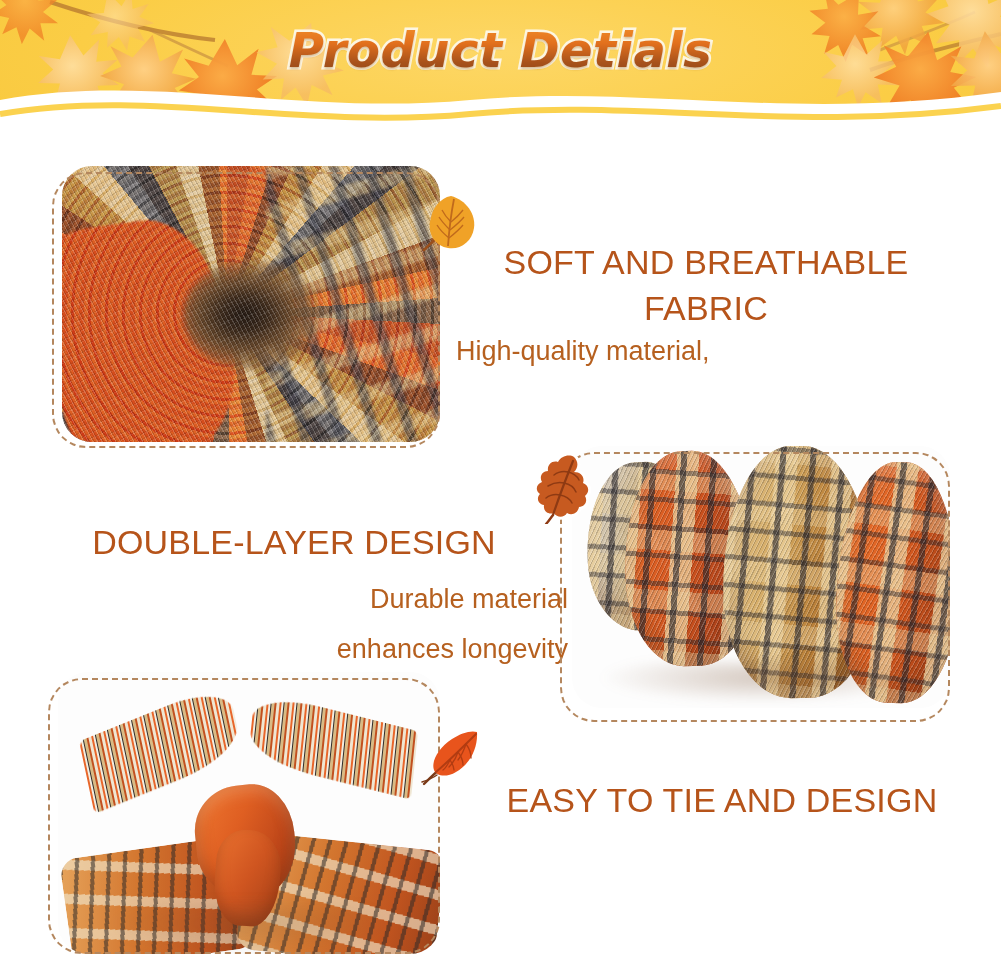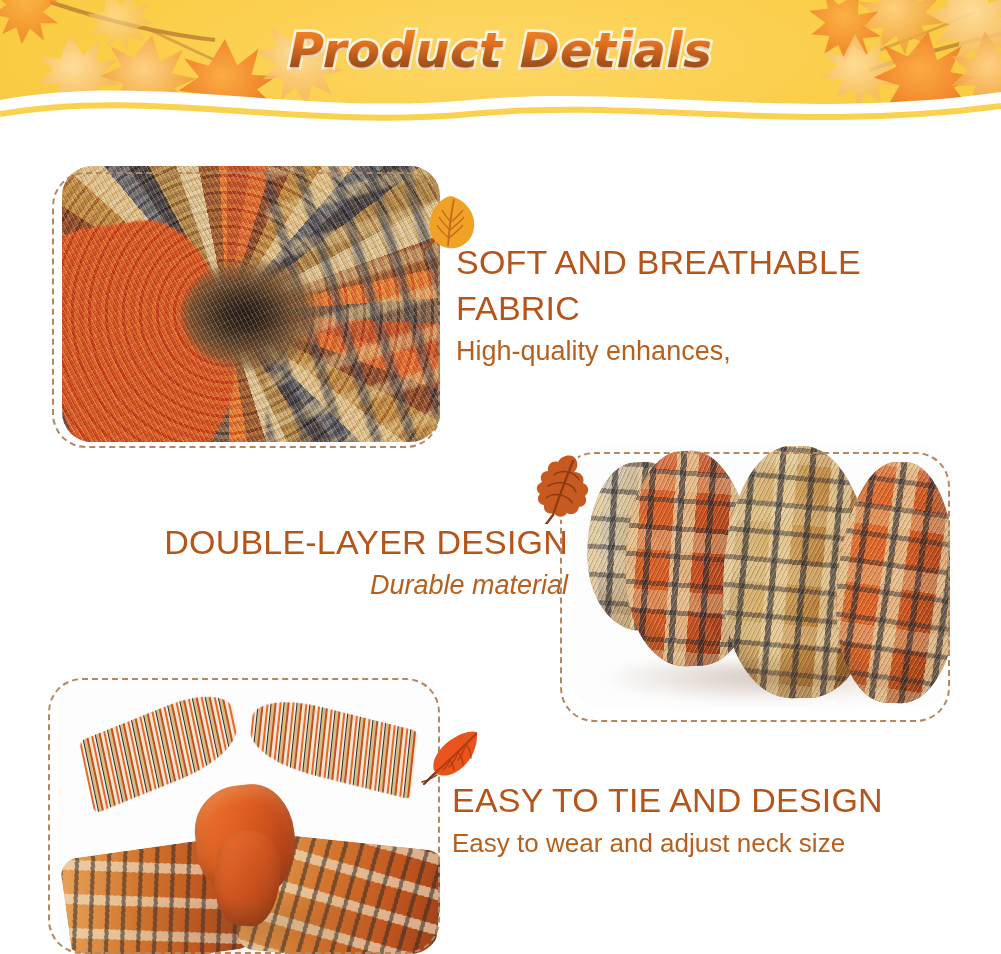--- a/index.html
+++ b/index.html
@@ -216,34 +216,35 @@
 
   
   .feature { position:absolute; }
   .f-head {
     color:#b6541a;
     font-size:34px;
     font-weight:500;
     line-height:1.35;
     letter-spacing:.2px;
     white-space:nowrap;
+    text-align:center;
   }
   .f-sub {
     color:#b6601f;
     font-size:27px;
     line-height:1.28;
     margin-top:2px;
     white-space:nowrap;
   }
 
   #feat-soft { left:456px; top:240px; width:530px; }
   #feat-soft .f-head { white-space:normal; width:500px; }
 
   #feat-double { left:20px; top:520px; width:548px; text-align:right; }
-  #feat-double .f-sub { margin-top:2px;font-style:italic; }
+  #feat-double .f-sub { margin-top:16px; }
 
   #feat-easy { left:452px; top:778px; width:540px; }
   #feat-easy .f-sub { font-size:26px; margin-top:3px; }
 
   
   .leaf-badge { position:absolute; z-index:7; }
   #leaf-aspen { left:418px; top:192px; width:62px;  height:64px; }
   #leaf-oak   { left:527px; top:452px; width:70px;  height:72px; }
   #leaf-red   { left:420px; top:728px; width:62px;  height:60px; }
 </style>
@@ -355,26 +356,27 @@
       <path d="M32,38 C28,34 24,30 21,25"></path>
     <path d="M33,30 C29,26 26,22 24,18"></path>
       <path d="M31,46 C36,42 41,38 45,33"></path>
     <path d="M32,38 C37,34 42,30 46,25"></path>
       <path d="M33,30 C38,26 42,22 45,18"></path>
   </g>
 </svg>
 
 <div class="feature" id="feat-soft">
   <div class="f-head">SOFT AND BREATHABLE FABRIC</div>
-  <div class="f-sub">High-quality enhances,</div>
+  <div class="f-sub">High-quality material,</div>
 </div>
 
 <div class="feature" id="feat-double">
   <div class="f-head">DOUBLE-LAYER DESIGN</div>
   <div class="f-sub">Durable material</div>
+  <div class="f-sub">enhances longevity</div>
 </div>
 
 <div class="card" id="card-folded">
   <div class="photo">
     <div class="folded-bg"></div>
     <div class="roll" id="roll1">
       <div class="tartan"></div>
       <div class="twill"></div>
     </div>
     <div class="roll" id="roll2">
@@ -439,14 +441,13 @@
       <path d="M38,24 C36,30 33,35 29,39"></path>
     <path d="M30,32 C28,36 26,40 23,42"></path>
     <path d="M46,16 C49,20 51,25 51,30"></path>
       <path d="M38,24 C41,28 43,32 43,37"></path>
     <path d="M30,32 C32,35 34,38 34,42"></path>
   </g>
 </svg>
 
 <div class="feature" id="feat-easy">
   <div class="f-head">EASY TO TIE AND DESIGN</div>
-  <div class="f-sub">Easy to wear and adjust neck size</div>
 </div>
 
 </body></html>

